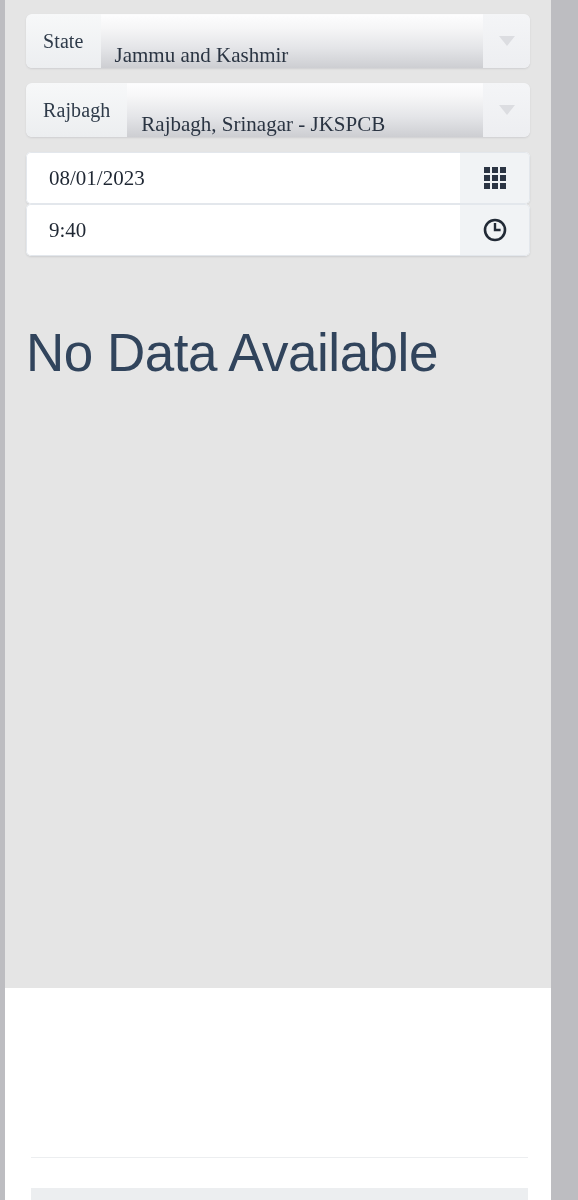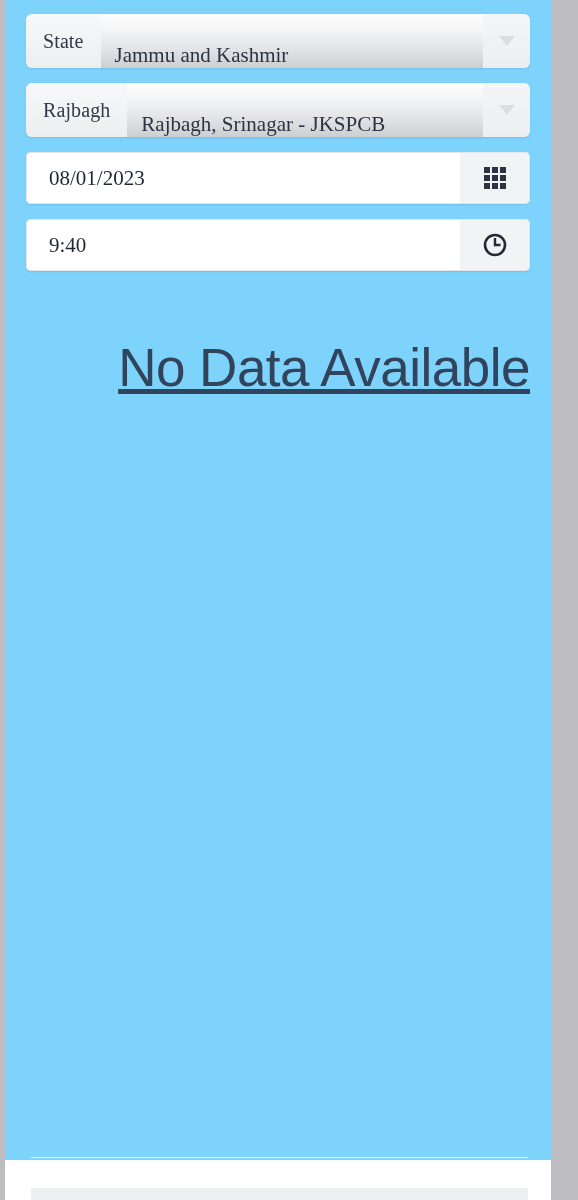--- a/index.html
+++ b/index.html
@@ -26,22 +26,22 @@
   .scroll-gutter-right {
     position: absolute;
     top: 0; left: 551px;
     width: 27px; height: 1200px;
     background: #bdbdc1;
   }
   .page {
     position: absolute;
     top: 0; left: 5px;
     width: 546px;
-    height: 1160px;
-    background: #7dd3fc;
+    height: 988px;
+    background: #e5e5e5;
   }
 
   .content {
     padding: 14px 21px 0 21px;
   }
 
   
   .select-row {
     display: flex;
     align-items: stretch;
@@ -100,21 +100,20 @@
     border-left: 8px solid transparent;
     border-right: 8px solid transparent;
     border-top: 10px solid #dcdde1;
   }
 
   
   .input-row {
     display: flex;
     align-items: stretch;
     height: 52px;
-    margin-bottom: 15px;
     border-radius: 5px;
     background: #ffffff;
     box-shadow: 0 1px 2px rgba(60,64,80,0.14);
     overflow: hidden;
   }
   .input-field {
     flex: 1 1 auto;
     display: flex;
     align-items: center;
     min-width: 0;
@@ -155,29 +154,28 @@
     display: block;
     width: 6px; height: 6px;
     background: #2b3443;
   }
 
   
   .clock-icon { display: block; }
 
   
   .empty-state {
-    text-align: right;
+    text-align: left;
     font-family: "Liberation Sans", "DejaVu Sans", sans-serif;
     font-size: 53px;
     font-weight: 400;
     color: #31445c;
     letter-spacing: -0.5px;
     margin-top: 70px;
     line-height: 1;
-    text-decoration: underline;
   }
 
   
   .bottom-divider {
     position: absolute;
     left: 26px;
     top: 1157px;
     width: 497px;
     height: 1px;
     background: #eceef0;

